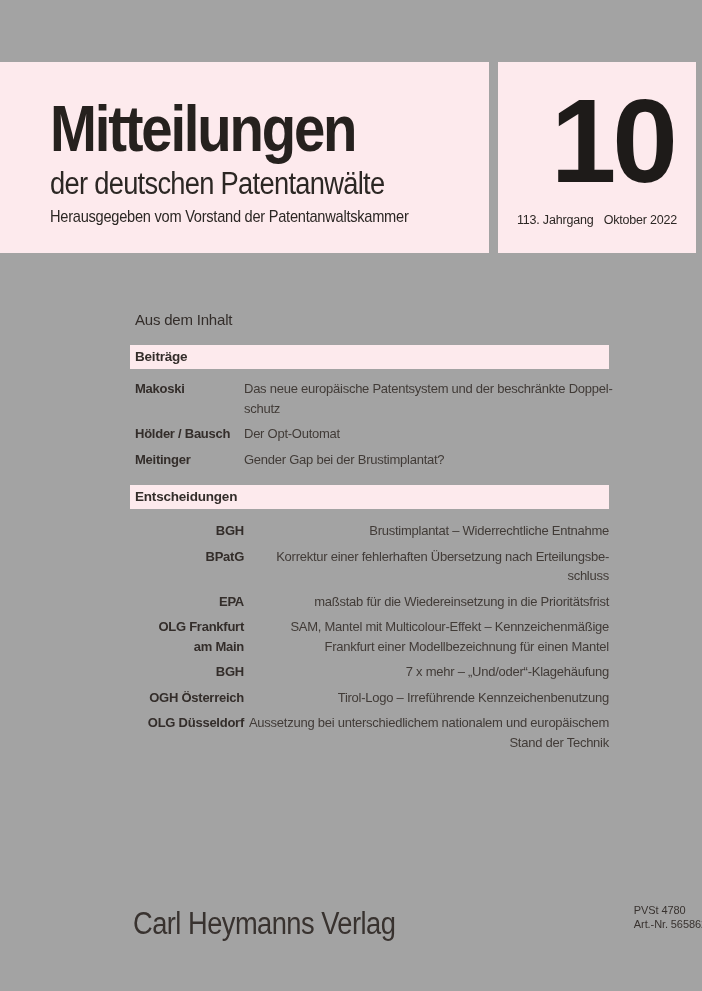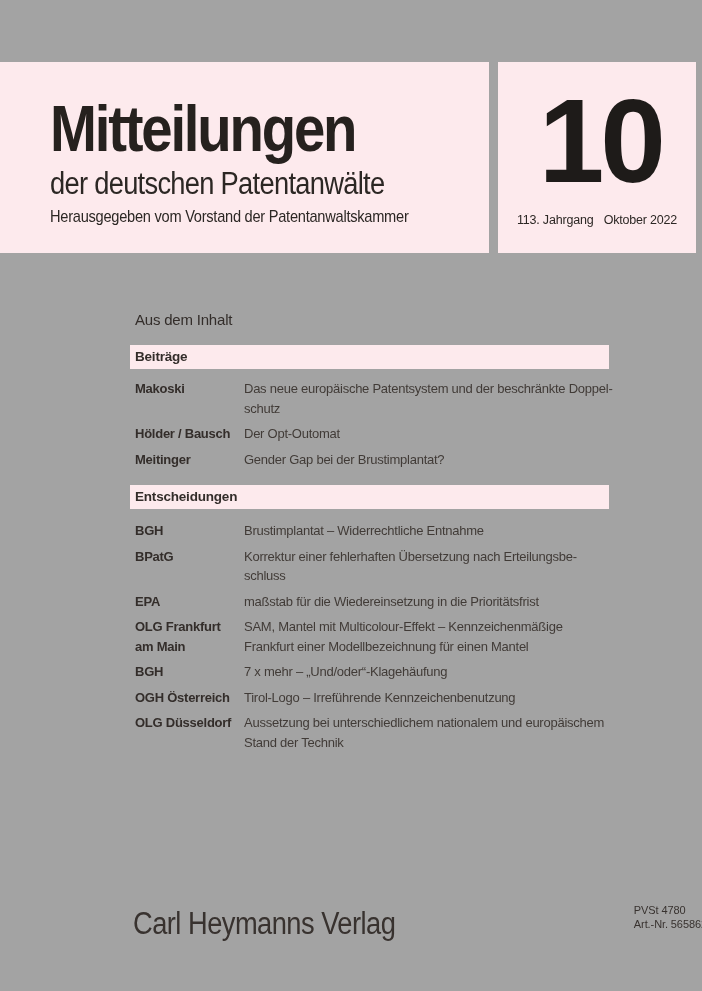--- a/index.html
+++ b/index.html
@@ -31,21 +31,21 @@
     position:absolute; left:50px; top:145px;
     font-size:17px; font-weight:400; letter-spacing:-0.3px;
     color:#2c2724; white-space:nowrap;
     transform:scaleX(0.86); transform-origin:left top; line-height:1.2;
   }
   .masthead-right {
     position:absolute; left:498px; top:62px; width:198px; height:191px;
     background:#fdeaed;
   }
   .issue-number {
-    position:absolute; top:20px; right:34px;
+    position:absolute; top:20px; right:22px;
     font-size:118px; line-height:1; font-weight:700; letter-spacing:-4px;
     color:#1e1b19;
     margin-left:8px;
   }
   .issue-meta {
     position:absolute; left:19px; right:19px; top:151px;
     display:flex; justify-content:space-between;
     font-size:12.5px; letter-spacing:-0.2px; color:#2c2724; white-space:nowrap;
   }
   
@@ -54,21 +54,21 @@
     margin:0 0 17px 0; padding-left:5px;
     font-size:15px; font-weight:400; color:#332d2a; letter-spacing:-0.2px;
   }
   .section-bar {
     height:24px; line-height:24px; padding-left:5px;
     background:#fdeaed;
     font-size:13.5px; font-weight:700; color:#332d2a; letter-spacing:-0.2px;
   }
   .section-bar.second { margin-top:16px; }
   .rows { padding-left:5px; margin-top:10px; }
-  .rows.second { margin-top:12px; }
+  .rows.second { margin-top:12px;text-align:right; }
   .row { display:flex; margin-bottom:6px; font-size:13px; line-height:19.5px; letter-spacing:-0.25px; }
   .row-label { flex:0 0 109px; width:109px; font-weight:700; color:#332d2a; }
   .row-label span, .row-desc span { display:block; white-space:nowrap; }
   .row-desc { flex:1; color:#413b37; }
   
   .footer-brand {
     position:absolute; left:133px; top:906px;
     font-size:31px; font-weight:400; letter-spacing:-0.6px;
     color:#38322f; white-space:nowrap;
     transform:scaleX(0.88); transform-origin:left top;

